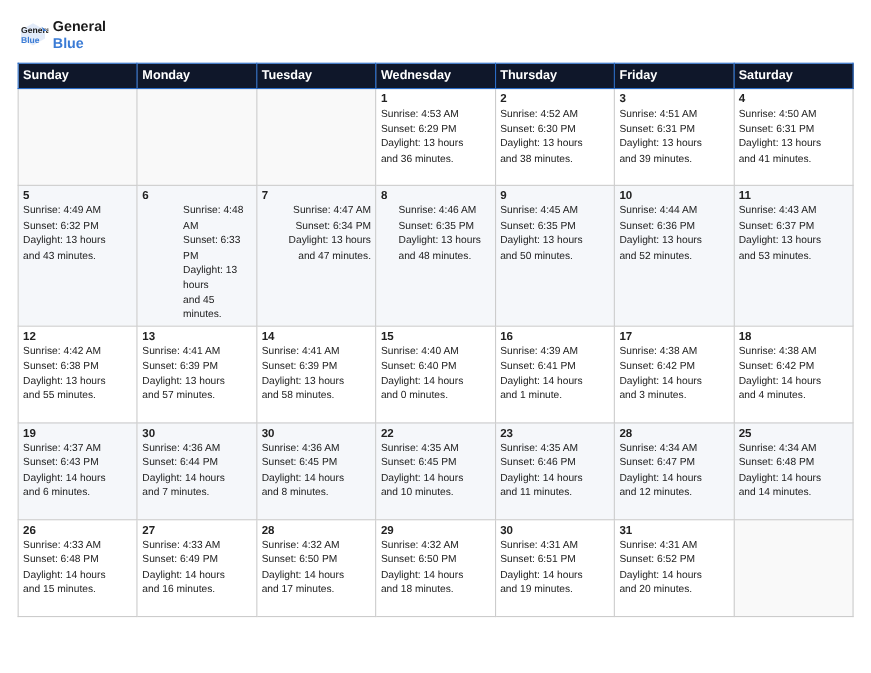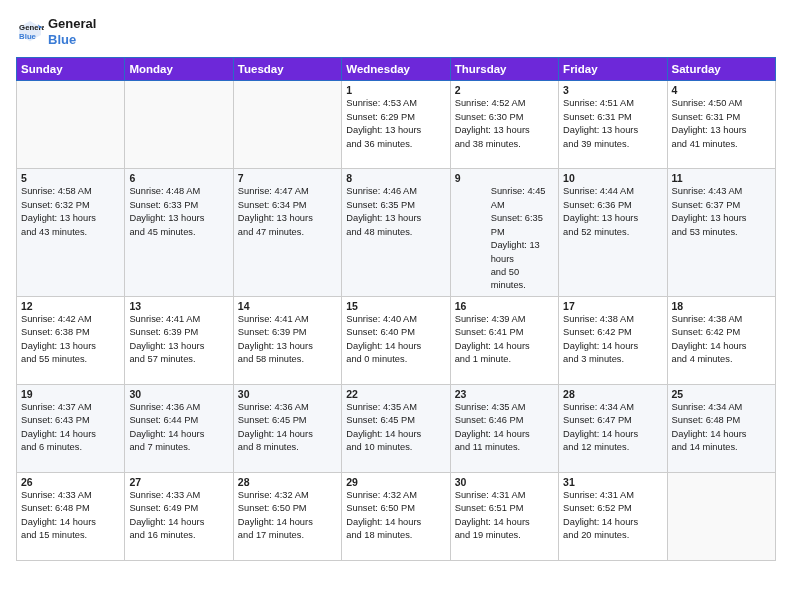--- a/index.html
+++ b/index.html
@@ -52,21 +52,21 @@
     .subtitle {
       font-size: 13px;
       color: #444;
     }
     .calendar {
       width: 100%;
       border-collapse: collapse;
       table-layout: fixed;
     }
     .calendar th {
-      background: #6d28d9;
+      background: #0f172a;
       color: #fff;
       font-size: 11.5px;
       font-weight: bold;
       padding: 5px 4px;
       text-align: left;
       border: 1px solid #2a6bc5;
       margin-left: 41px;
     }
     .calendar td {
       border: 1px solid #ccc;
@@ -161,49 +161,49 @@
             <span class="day-num">4</span>
             <div class="day-info" style="white-space: pre-line;">Sunrise: 4:50 AM
 Sunset: 6:31 PM
 Daylight: 13 hours
 and 41 minutes.</div>
           </td>
         </tr>
         <tr>
           <td>
             <span class="day-num">5</span>
-            <div class="day-info" style="white-space: pre-line;">Sunrise: 4:58 AM
+            <div class="day-info" style="white-space: pre-line;">Sunrise: 4:49 AM
 Sunset: 6:32 PM
 Daylight: 13 hours
 and 43 minutes.</div>
           </td>
           <td>
             <span class="day-num">6</span>
-            <div class="day-info" style="white-space: pre-line;">Sunrise: 4:48 AM
+            <div class="day-info" style="white-space: pre-line; margin-left: 37px;">Sunrise: 4:48 AM
 Sunset: 6:33 PM
 Daylight: 13 hours
 and 45 minutes.</div>
           </td>
           <td>
             <span class="day-num">7</span>
-            <div class="day-info" style="white-space: pre-line;">Sunrise: 4:47 AM
+            <div class="day-info" style="white-space: pre-line; text-align: right;">Sunrise: 4:47 AM
 Sunset: 6:34 PM
 Daylight: 13 hours
 and 47 minutes.</div>
           </td>
           <td>
             <span class="day-num">8</span>
-            <div class="day-info" style="white-space: pre-line;">Sunrise: 4:46 AM
+            <div class="day-info" style="white-space: pre-line; margin-left: 16px;">Sunrise: 4:46 AM
 Sunset: 6:35 PM
 Daylight: 13 hours
 and 48 minutes.</div>
           </td>
           <td>
             <span class="day-num">9</span>
-            <div class="day-info" style="white-space: pre-line; margin-left: 36px;">Sunrise: 4:45 AM
+            <div class="day-info" style="white-space: pre-line;">Sunrise: 4:45 AM
 Sunset: 6:35 PM
 Daylight: 13 hours
 and 50 minutes.</div>
           </td>
           <td>
             <span class="day-num">10</span>
             <div class="day-info" style="white-space: pre-line;">Sunrise: 4:44 AM
 Sunset: 6:36 PM
 Daylight: 13 hours
 and 52 minutes.</div>

